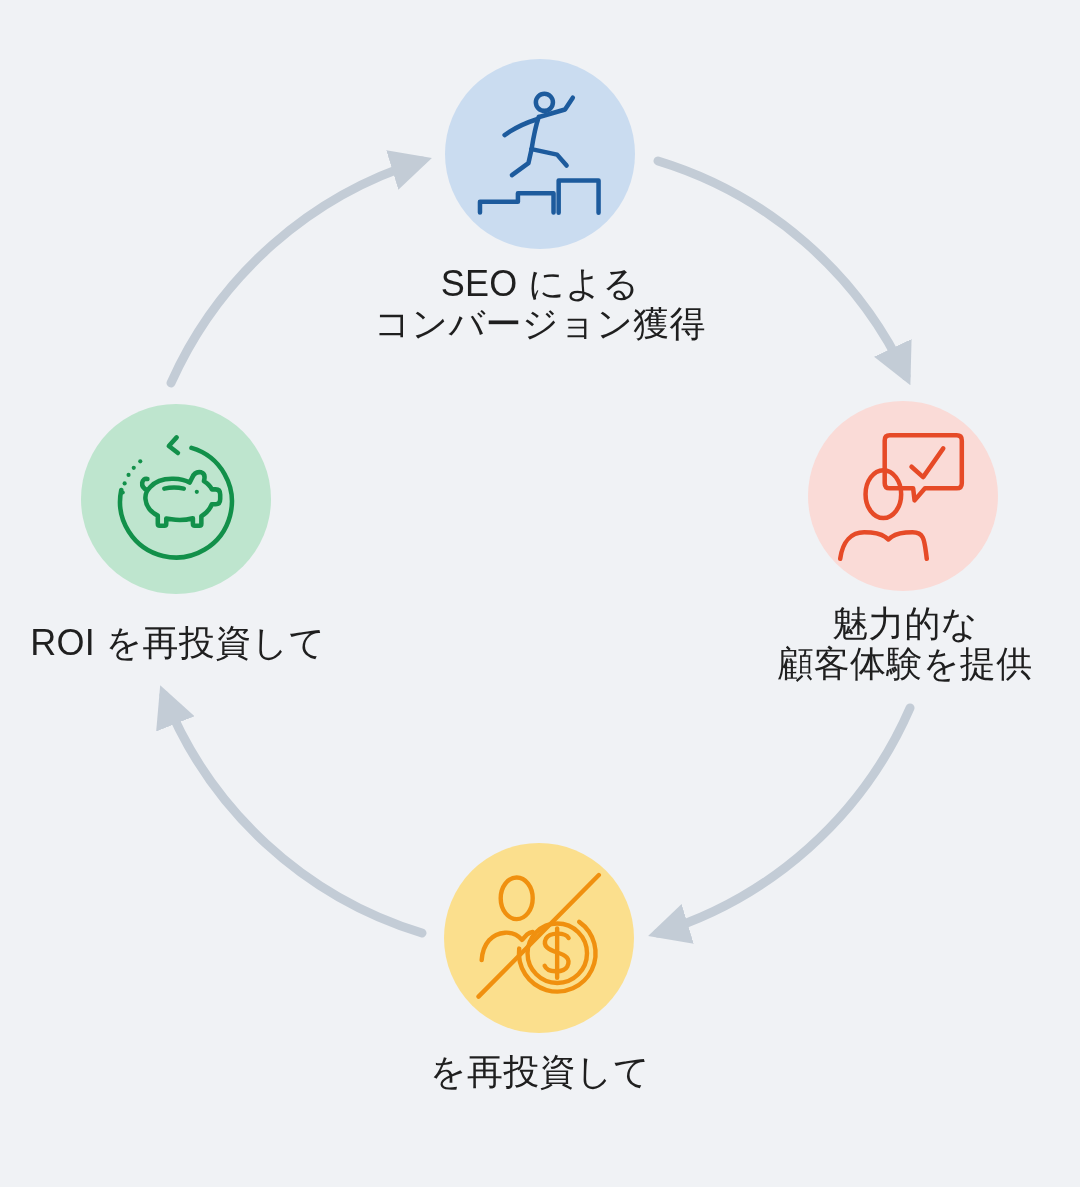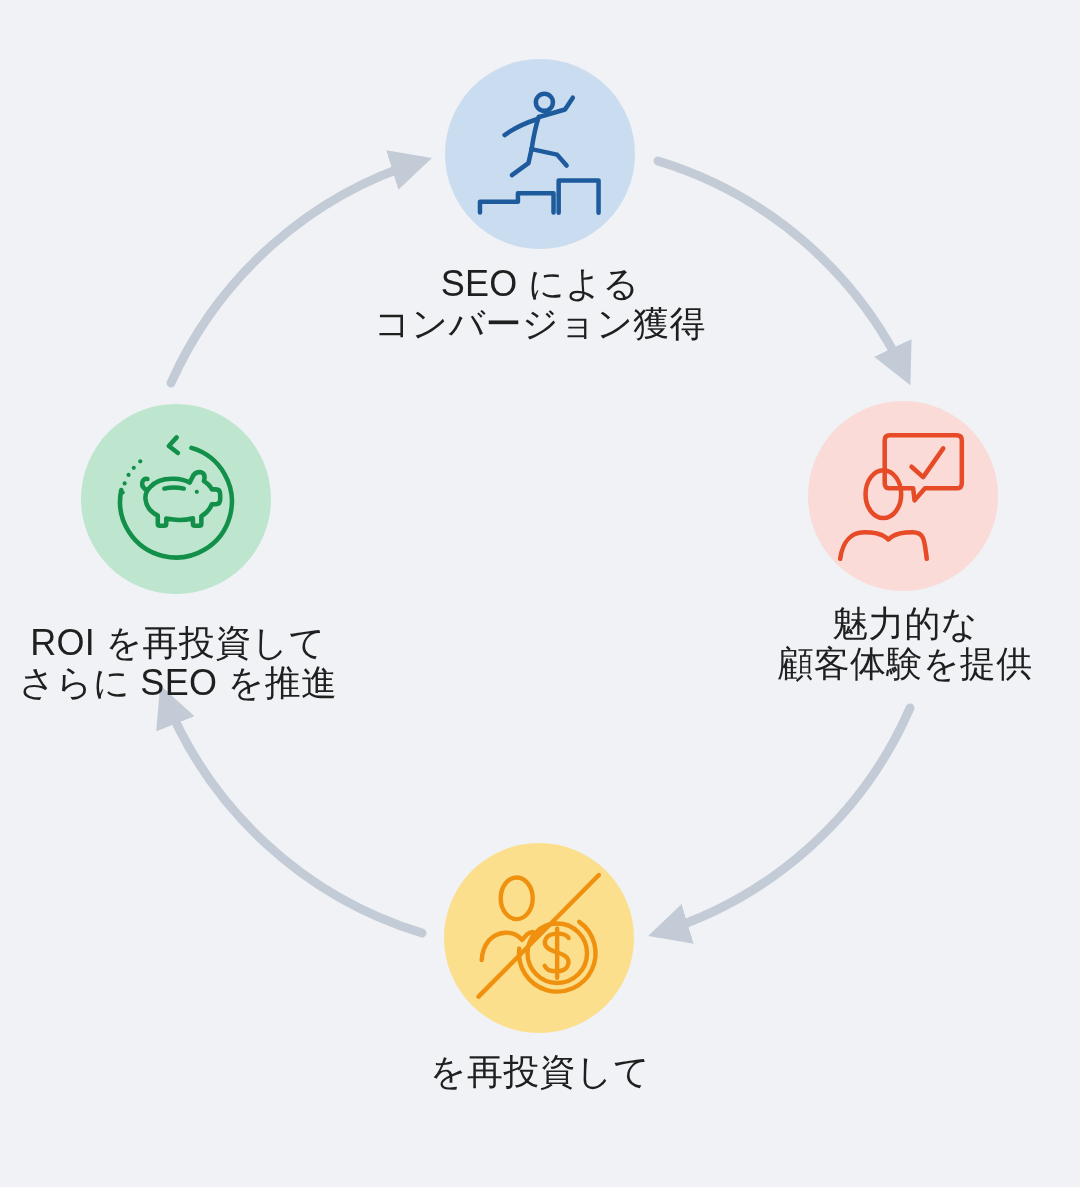--- a/index.html
+++ b/index.html
@@ -101,16 +101,15 @@
         <circle cx="9" cy="45" r="1.6" fill="currentColor" stroke="none"></circle>
         <path d="M 30 41 C 34 36.5 41 34.3 48 34.5 C 53 34.6 57.5 35.6 60.5 37.4 L 62.5 33.5 Q 64.5 28.5 69.5 29.5 Q 73 30.5 71.5 36.2 C 74.5 38.2 76.6 40.2 77.6 42.6 L 80.5 42.6 Q 84 42.6 84 46.6 V 50 Q 84 54 80.5 54 L 77.6 54 C 76 58 73 61.2 69.5 63.2 V 69 Q 69.5 70.6 68 70.6 L 64.5 70.6 Q 63 70.6 63 69 V 64.8 C 57.5 66.3 51.5 66.5 46.5 65.6 L 42.5 65 V 69 Q 42.5 70.6 41 70.6 L 37.5 70.6 Q 36 70.6 36 69 V 62.8 C 30.5 60 27 55.5 26.5 50 C 26.2 46.4 27.5 43.3 30 41 Z"></path>
         <path d="M 27.8 43 Q 23.5 41.5 24 37.5 Q 24.6 34 28 34.6"></path>
         <path d="M 41 42 Q 48.5 40.4 56 42"></path>
         <circle cx="66" cy="44.5" r="1.6" fill="currentColor" stroke="none"></circle>
       </g>
     </svg>
   </div>
   <div class="label l-left">
     <div>ROI を再投資して</div>
-    <div>さらに SEO を推進</div>
   </div>
 
 </div>
 
 </body></html>

